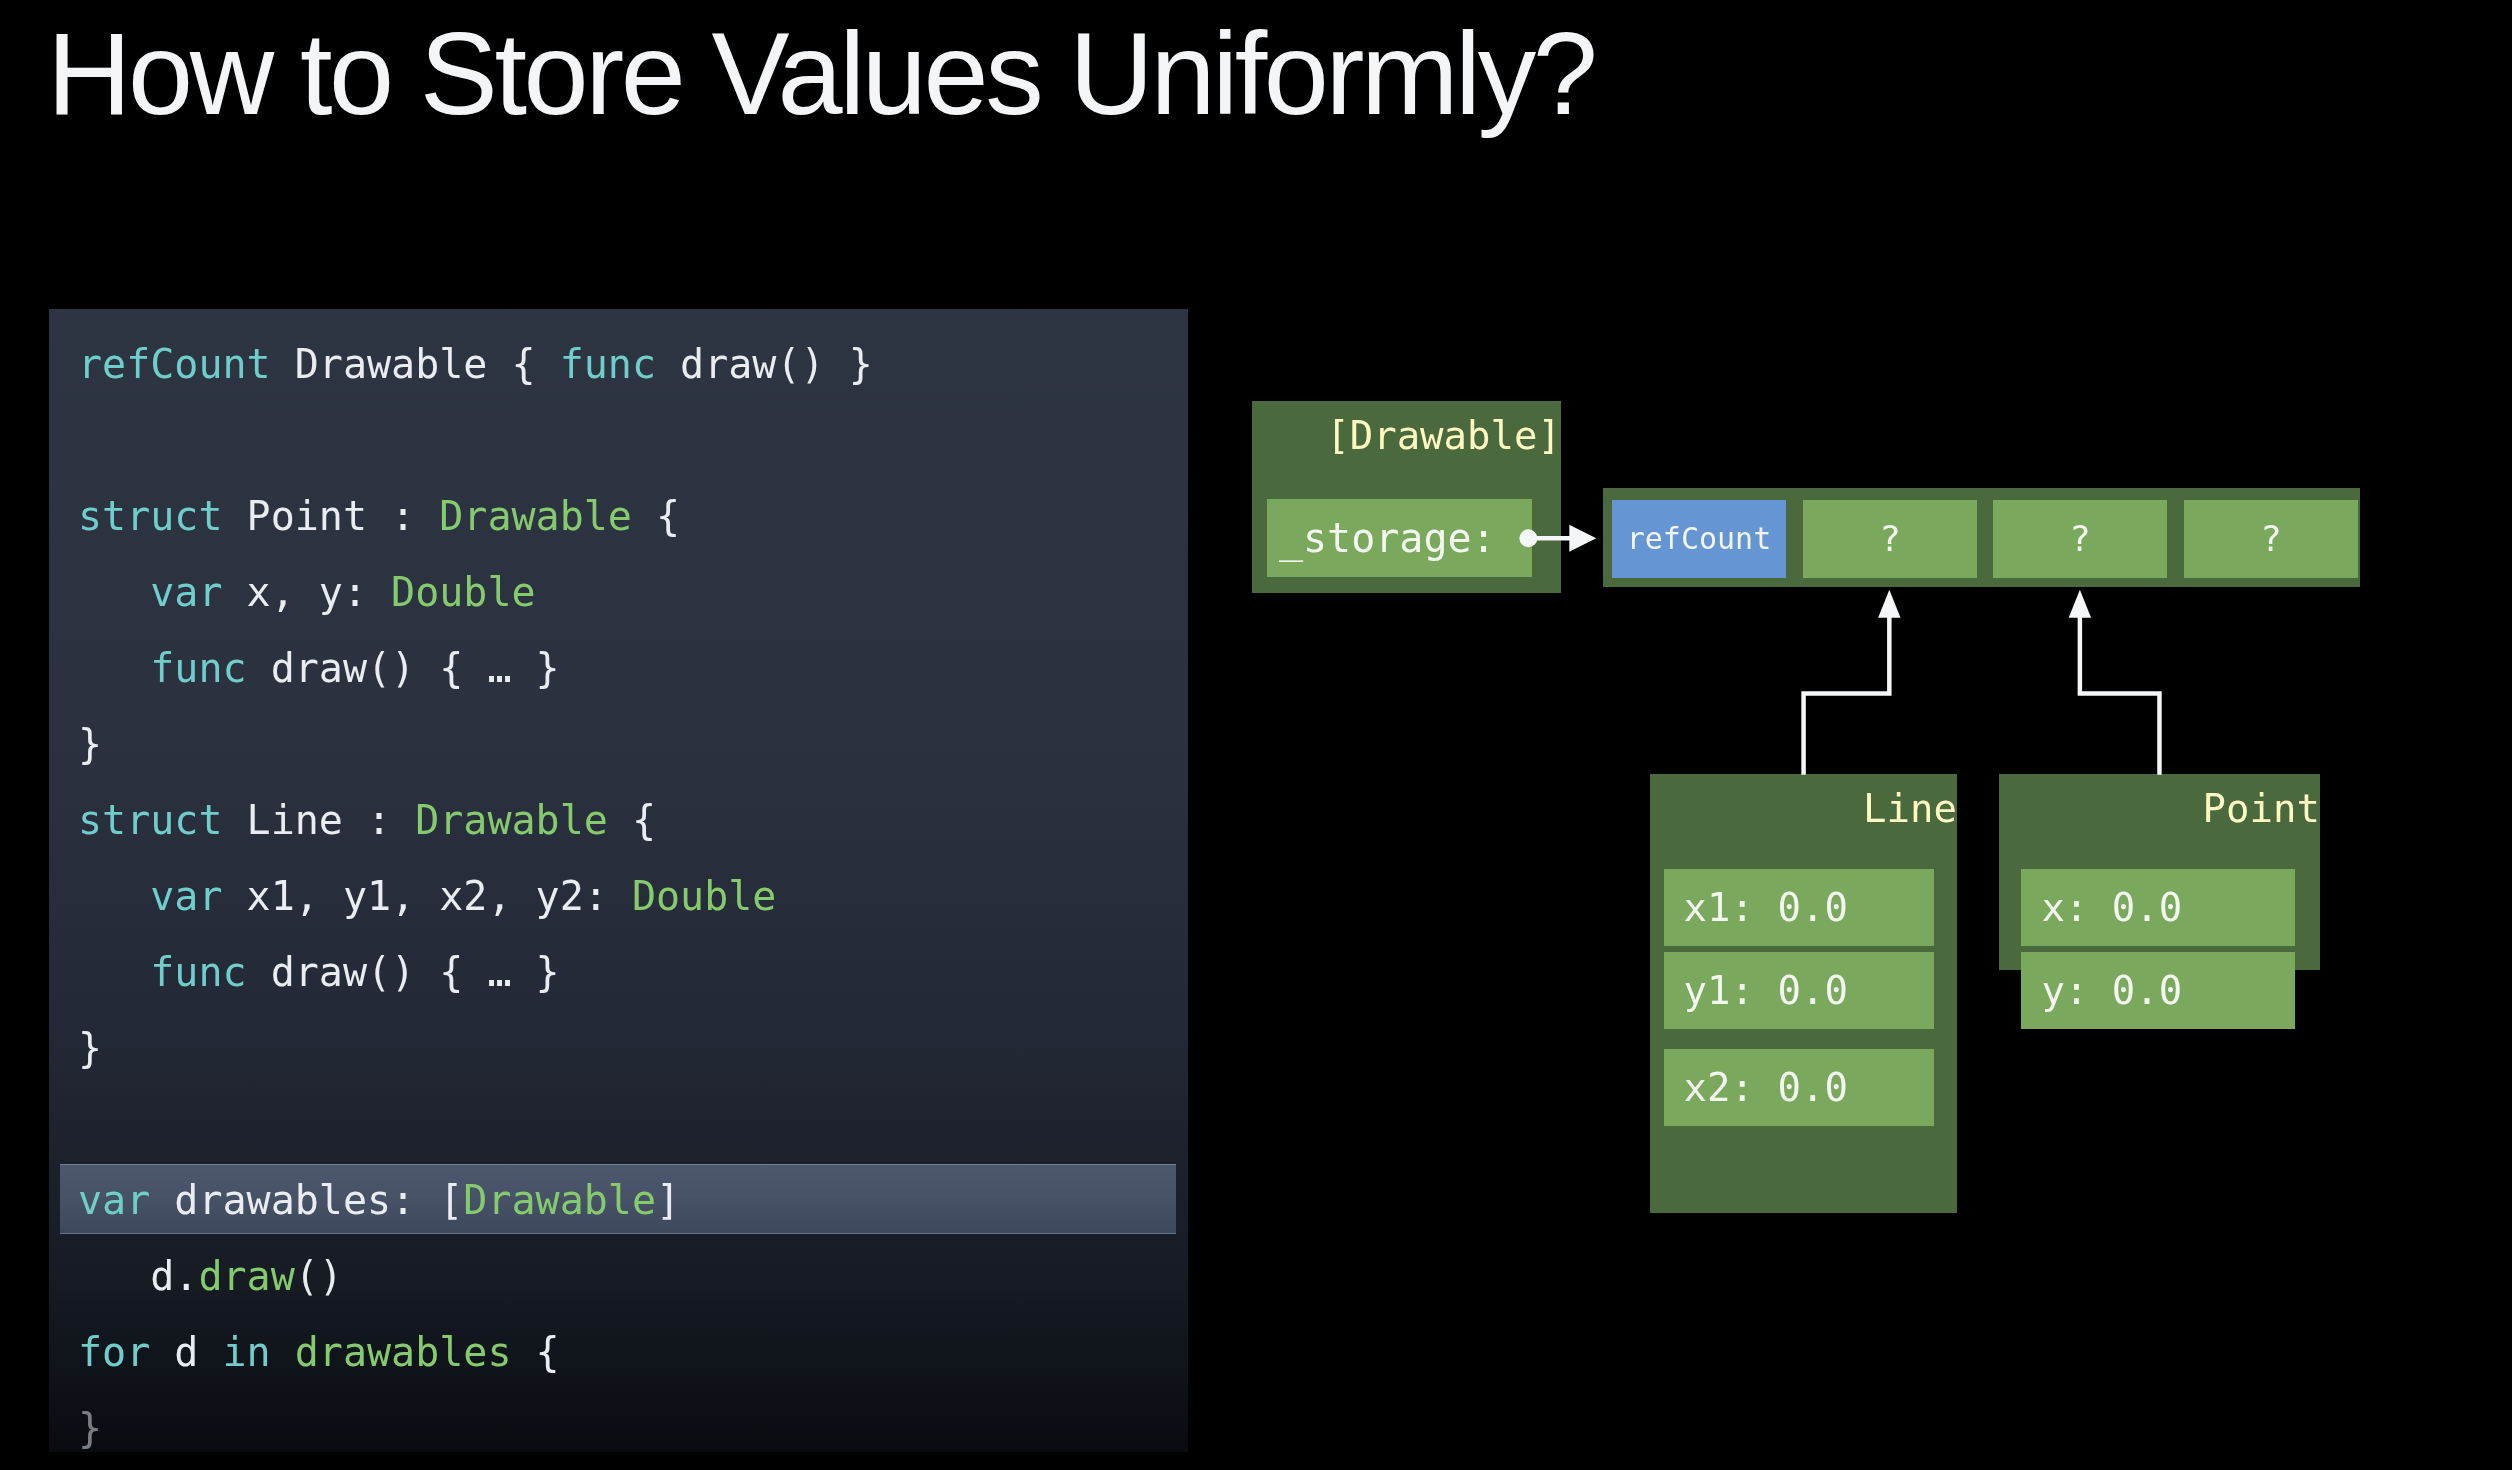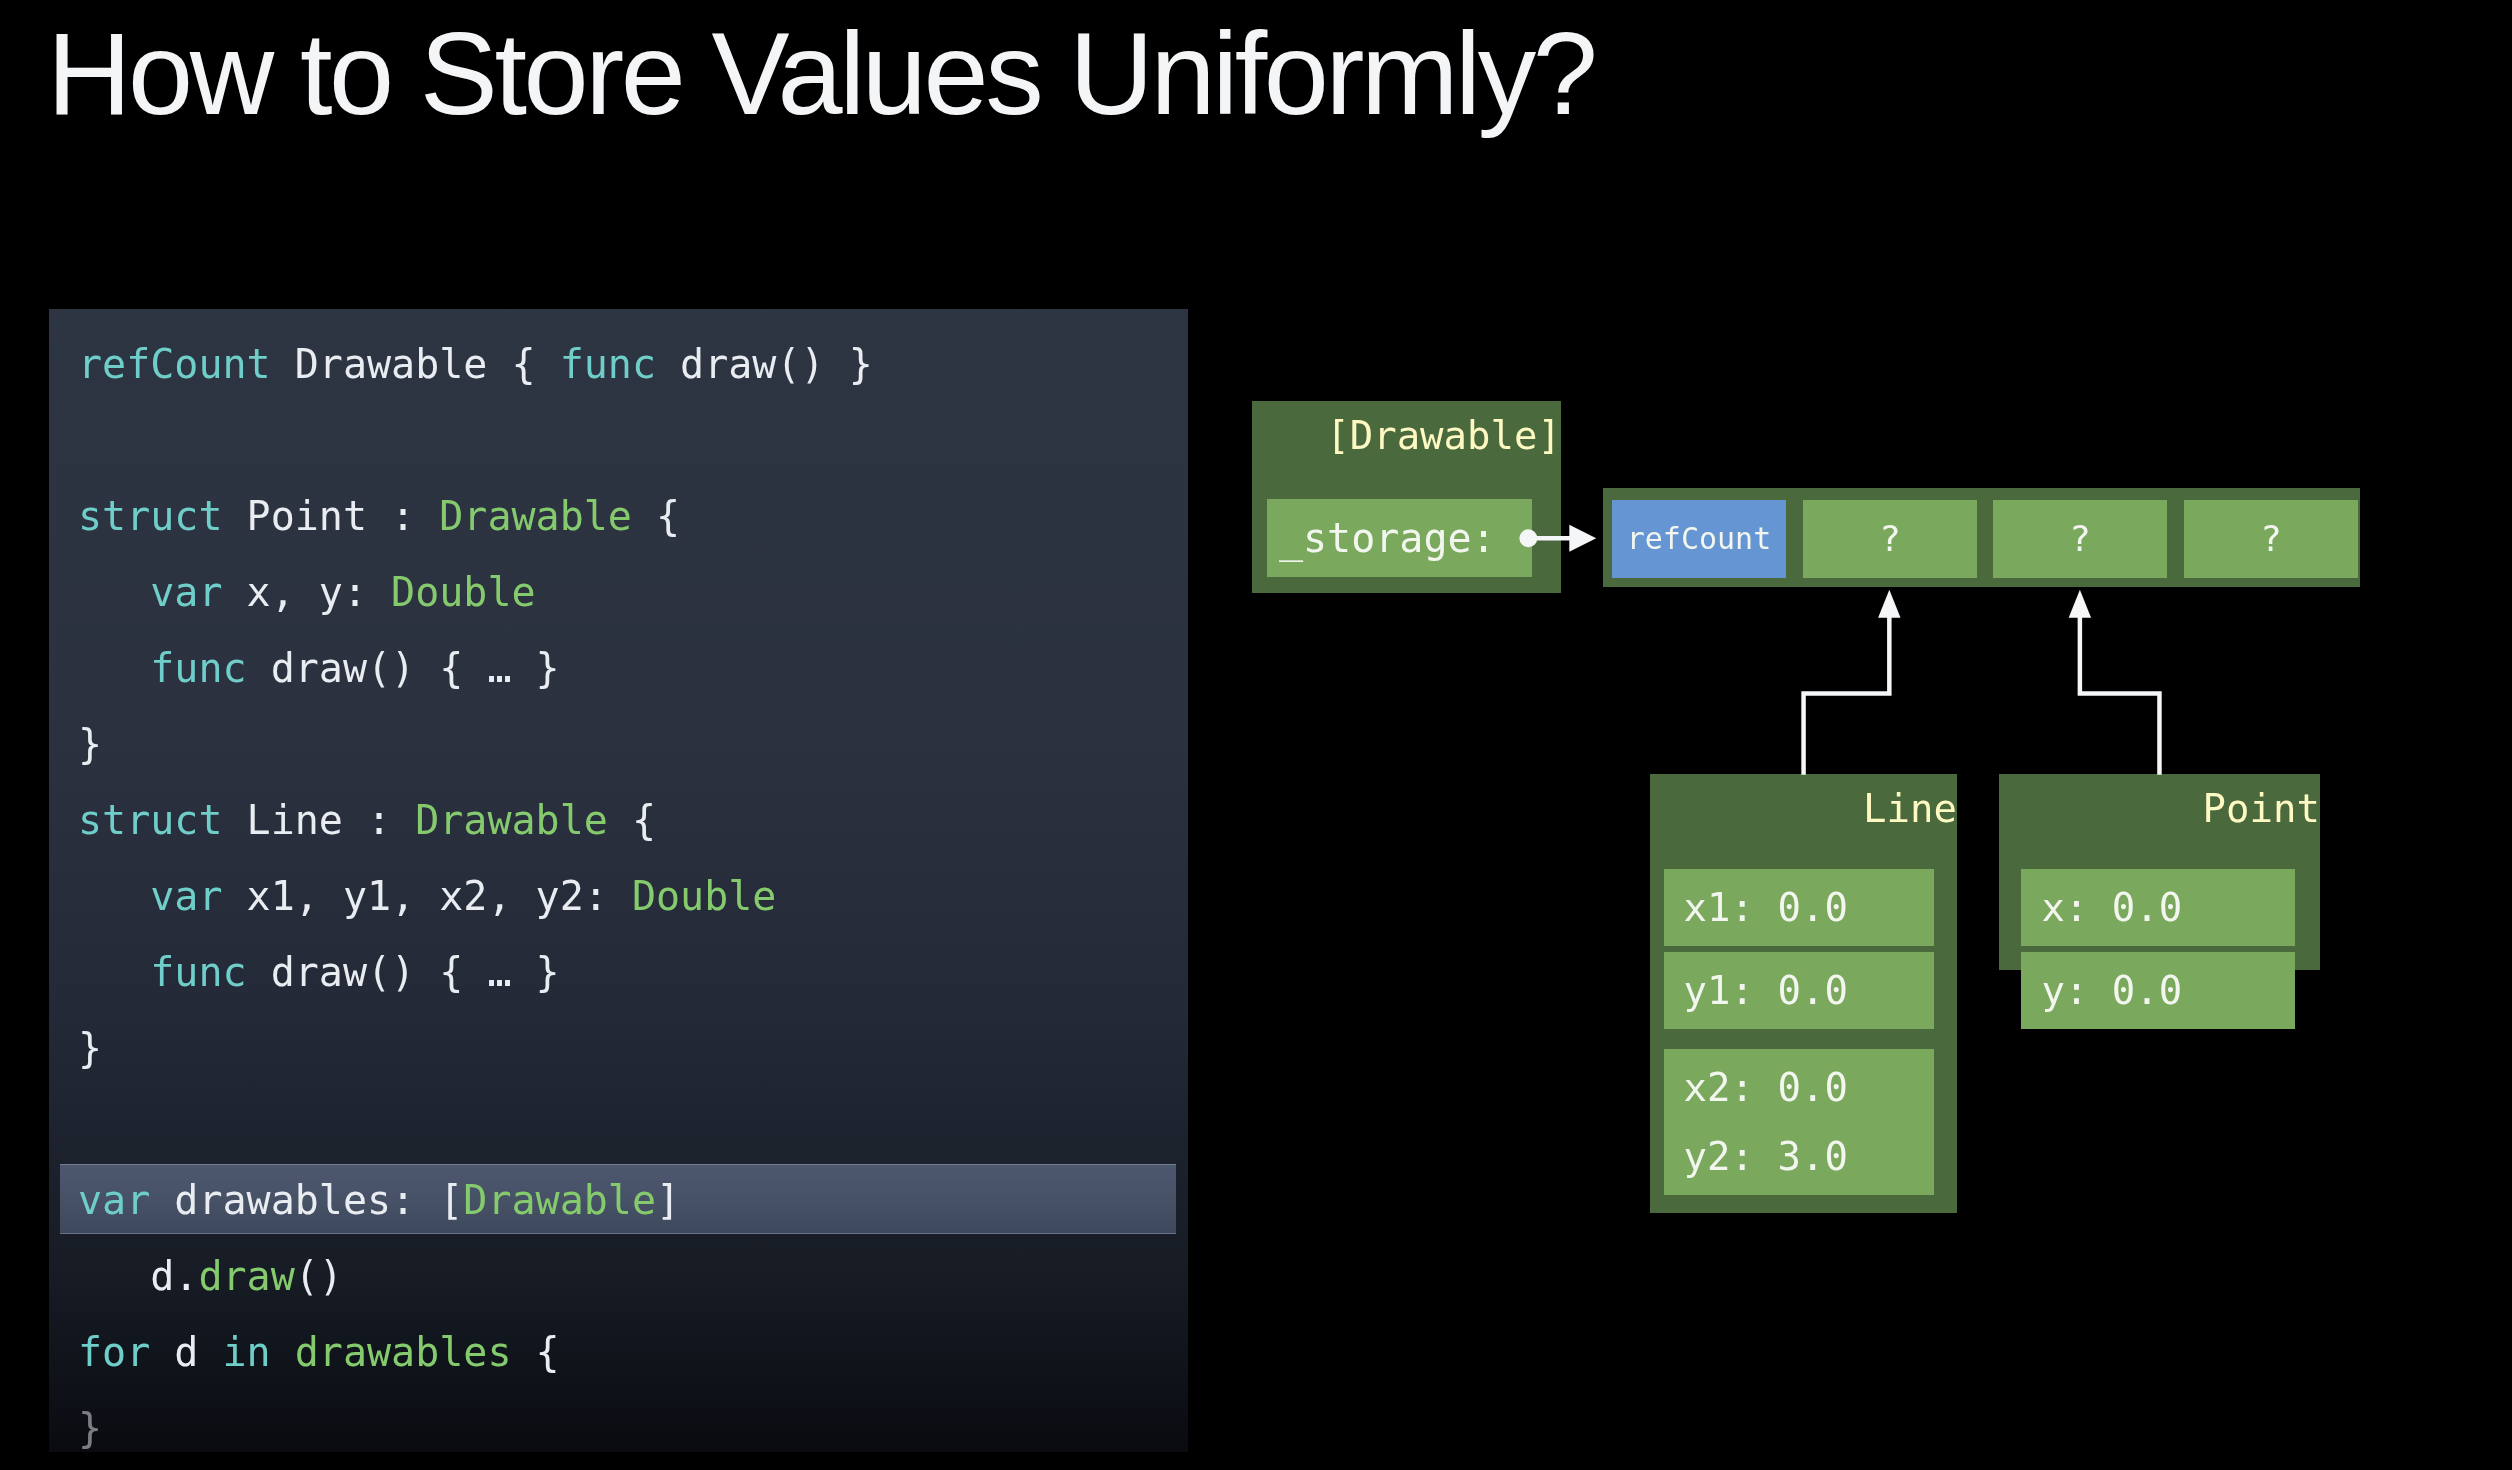--- a/index.html
+++ b/index.html
@@ -105,21 +105,20 @@
       <div class="heap-cell unknown" style="left: 200px;">?</div>
       <div class="heap-cell unknown" style="left: 390px;">?</div>
       <div class="heap-cell unknown" style="left: 581px;">?</div>
     </div>
 
   <div class="dgm-box" id="line-box">
     <div class="dgm-box-title">Line</div>
   <div class="dgm-cell lbl" style="top: 95px;">x1: 0.0</div>
       <div class="dgm-cell lbl" style="top: 178px;">y1: 0.0</div>
       <div class="dgm-cell lbl" style="top: 275px;">x2: 0.0</div>
-      <div class="dgm-cell lbl" style="top: 344px;">y2: 3.0</div>
     </div>
 
   <div class="dgm-box" id="point-box">
     <div class="dgm-box-title">Point</div>
   <div class="dgm-cell lbl" style="top: 95px;">x: 0.0</div>
       <div class="dgm-cell lbl" style="top: 178px;">y: 0.0</div>
     </div>
 
   <svg id="connector-svg" viewBox="0 0 4482 2624">
     <g stroke="#f5f6f7" stroke-width="8" fill="none">

